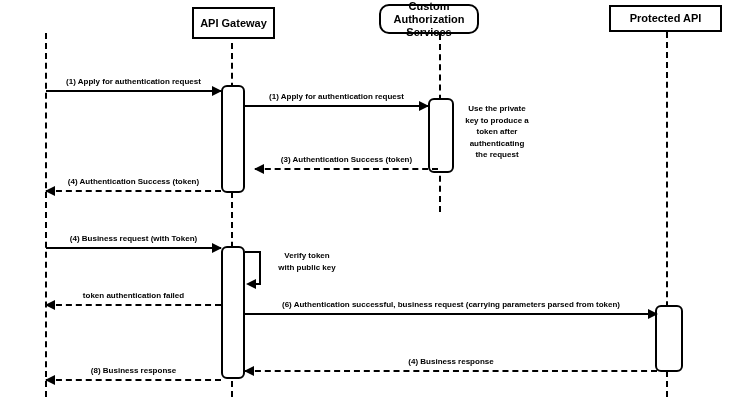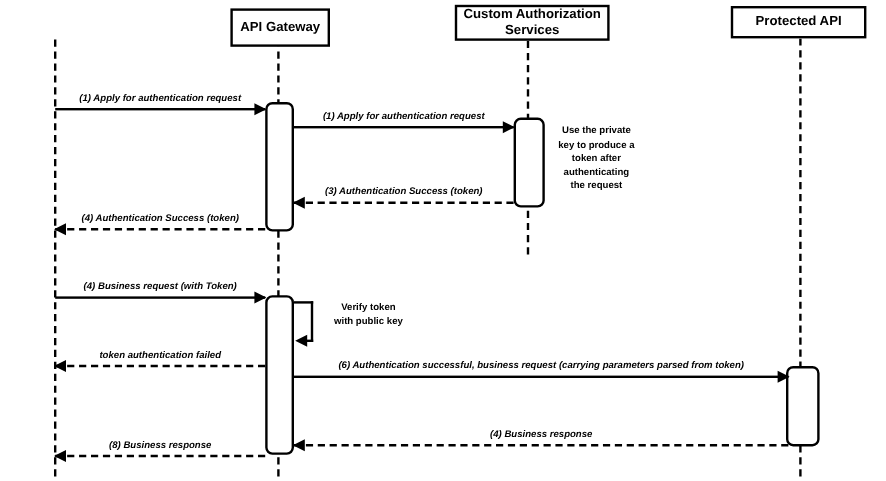--- a/index.html
+++ b/index.html
@@ -17,21 +17,21 @@
   }
   
   .activation {
     position:absolute; box-sizing:border-box; background:#ffffff;
     border:2px solid #000000; border-radius:6px;
   }
   
   .msg { position:absolute; height:14px; }
   .msg-label {
     position:absolute; left:-24px; right:-24px; top:-1px; text-align:center;
-    font-size:8px; font-weight:700; white-space:nowrap;font-style:italic;
+    font-size:8px; font-weight:700; white-space:nowrap;
   }
   .msg-line { position:absolute; left:0; right:0; top:12px; height:0; }
   .msg-line.solid  { border-top:2px solid #000000; }
   .msg-line.dashed { border-top:2px dashed #000000; }
   .arr { position:absolute; top:8px; width:0; height:0;
          border-top:5px solid transparent; border-bottom:5px solid transparent; }
   .arr-right { right:-1px; border-left:10px solid #000000; }
   .arr-left  { left:-1px;  border-right:10px solid #000000; }
   
   .loop-h { position:absolute; height:0; border-top:2px solid #000000; }
@@ -49,42 +49,42 @@
 <body>
 
 <div class="canvas">
 
   <div class="lifeline" style="left:45px;  top:33px; height:364px;"></div>
   <div class="lifeline" style="left:231px; top:33px; height:364px;"></div>
   <div class="lifeline" style="left:439px; top:34px; height:178px;"></div>
   <div class="lifeline" style="left:666px; top:32px; height:365px;"></div>
 
   <div class="participant" style="left:192px; top:7px; width:83px;  height:32px;"><span>API Gateway</span></div>
-  <div class="participant" style="left:379px; top:4px; width:129px; height:30px;"><span>Custom Authorization
+  <div class="participant" style="left:379px; top:4px; width:100px; height:30px;border-radius:10px;"><span>Custom Authorization
 Services</span></div>
   <div class="participant" style="left:609px; top:5px; width:113px; height:27px;"><span>Protected API</span></div>
 
   <div class="activation" style="left:221px; top:85px;  width:24px; height:108px;"></div>
   <div class="activation" style="left:428px; top:98px;  width:26px; height:75px;"></div>
   <div class="activation" style="left:221px; top:246px; width:24px; height:133px;"></div>
   <div class="activation" style="left:655px; top:305px; width:28px; height:67px;"></div>
 
   <div class="msg" style="left:46px; top:78px; width:175px;">
     <div class="msg-label">(1) Apply for authentication request</div>
     <div class="msg-line solid"></div>
     <div class="arr arr-right"></div>
   </div>
 
   <div class="msg" style="left:245px; top:93px; width:183px;">
     <div class="msg-label">(1) Apply for authentication request</div>
     <div class="msg-line solid"></div>
     <div class="arr arr-right"></div>
   </div>
 
-  <div class="msg" style="left:245px; top:156px; width:183px;">
+  <div class="msg" style="left:255px; top:156px; width:183px;">
     <div class="msg-label">(3) Authentication Success (token)</div>
     <div class="msg-line dashed"></div>
     <div class="arr arr-left"></div>
   </div>
 
   <div class="msg" style="left:46px; top:178px; width:175px;">
     <div class="msg-label">(4) Authentication Success (token)</div>
     <div class="msg-line dashed"></div>
     <div class="arr arr-left"></div>
   </div>

